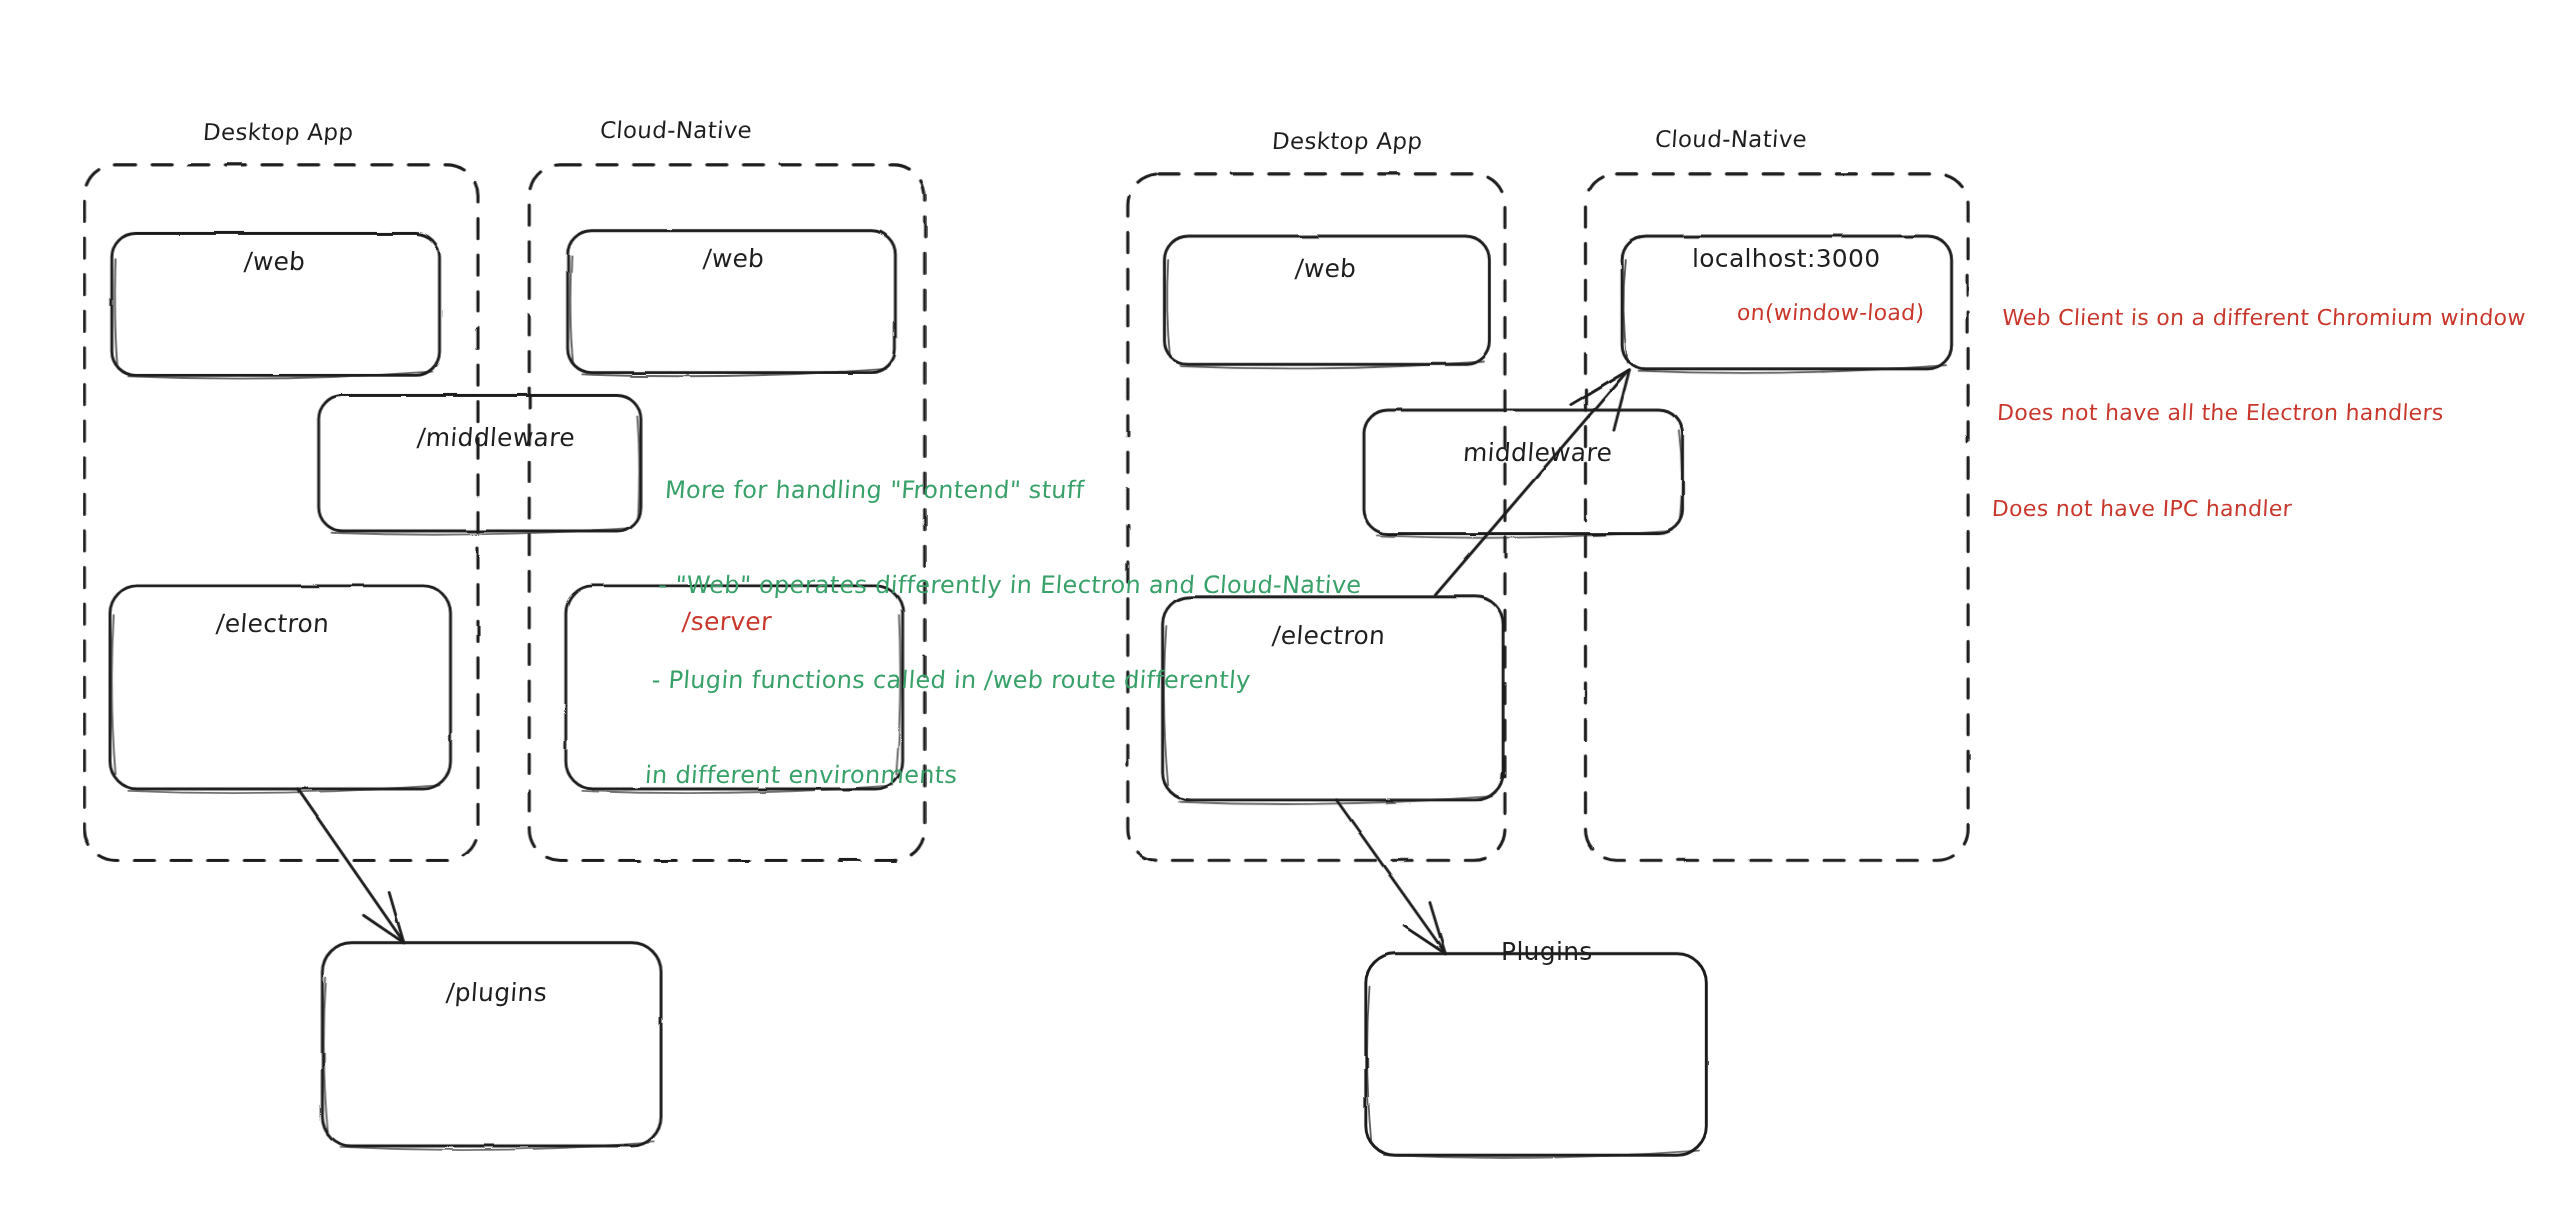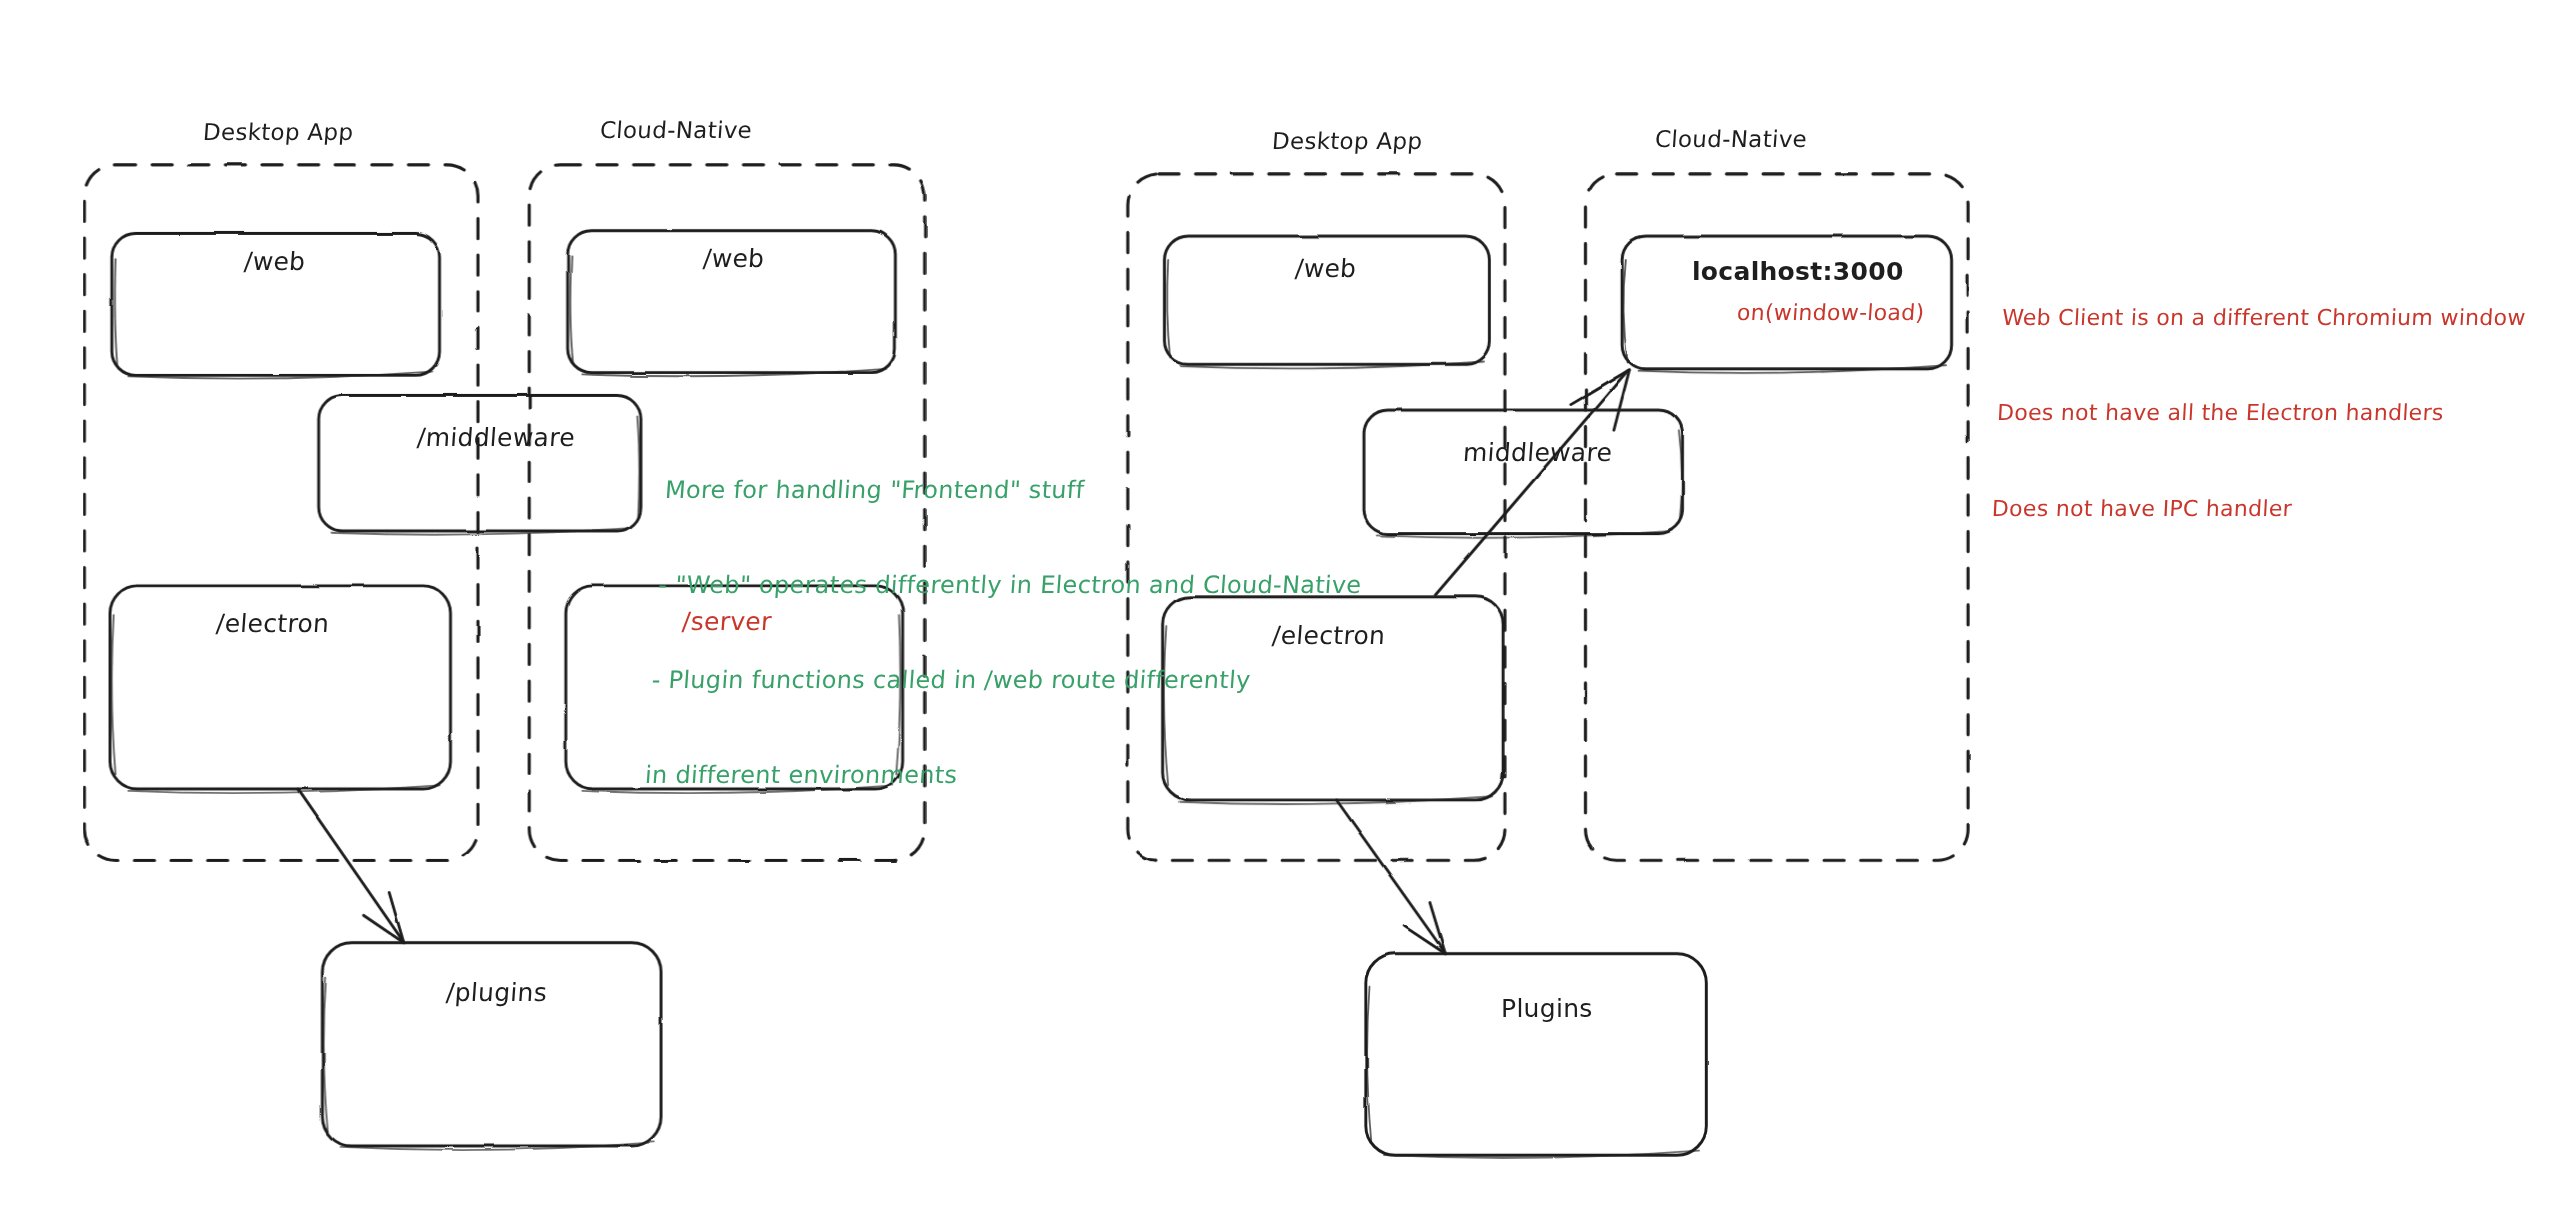--- a/index.html
+++ b/index.html
@@ -211,29 +211,29 @@
     <div class="lbl box-title red" style="left:682px; top:607px;">/server</div>
 
     <div class="lbl box-title" style="left:446px; top:978px;">/plugins</div>
 
     <div class="lbl group-title" style="left:1272px; top:128px;">Desktop App</div>
 
     <div class="lbl group-title" style="left:1655px; top:126px;">Cloud-Native</div>
 
     <div class="lbl box-title" style="left:1295px; top:254px;">/web</div>
 
-    <div class="lbl box-title-plain" style="left:1692px; top:257px;font-weight:bold;">localhost:3000</div>
+    <div class="lbl box-title-plain" style="left:1692px; top:244px;">localhost:3000</div>
 
     <div class="lbl sub-red" style="left:1737px; top:300px;">on(window-load)</div>
 
     <div class="lbl box-title" style="left:1463px; top:438px;">middleware</div>
 
     <div class="lbl box-title" style="left:1272px; top:621px;">/electron</div>
 
-    <div class="lbl box-title-plain" style="left:1501px; top:994px;text-align:right;">Plugins</div>
+    <div class="lbl box-title-plain" style="left:1501px; top:937px;text-align:right;">Plugins</div>
 
     <div class="lbl note green" style="left:655px; top:412px;">
       <div>More for handling "Frontend" stuff</div>
       <div>- "Web" operates differently in Electron and Cloud-Native</div>
       <div>- Plugin functions called in /web route differently</div>
       <div>in different environments</div>
     </div>
 
     <div class="lbl note-red" style="left:1997px; top:238px;">
       <div>Web Client is on a different Chromium window</div>

